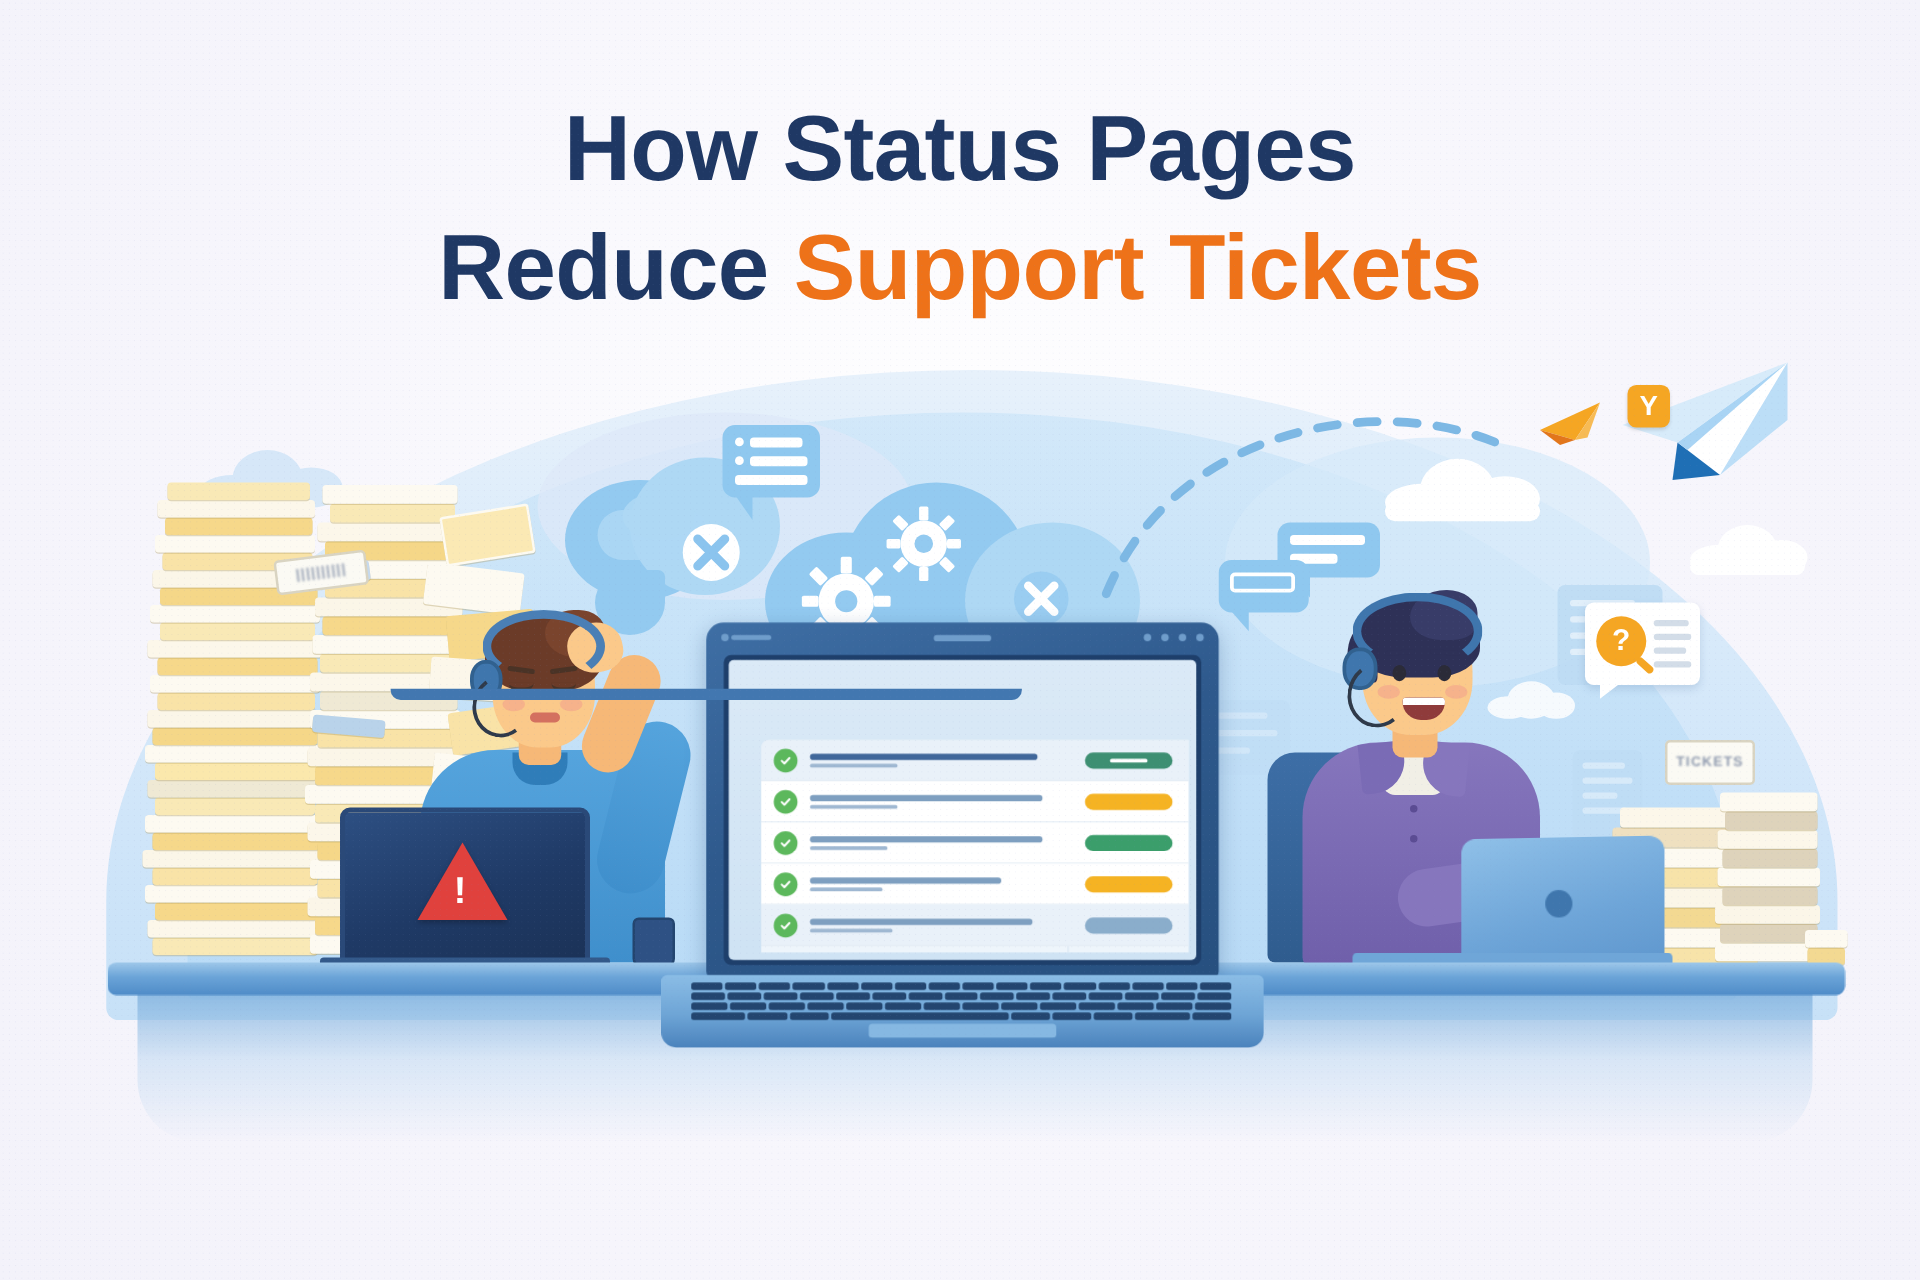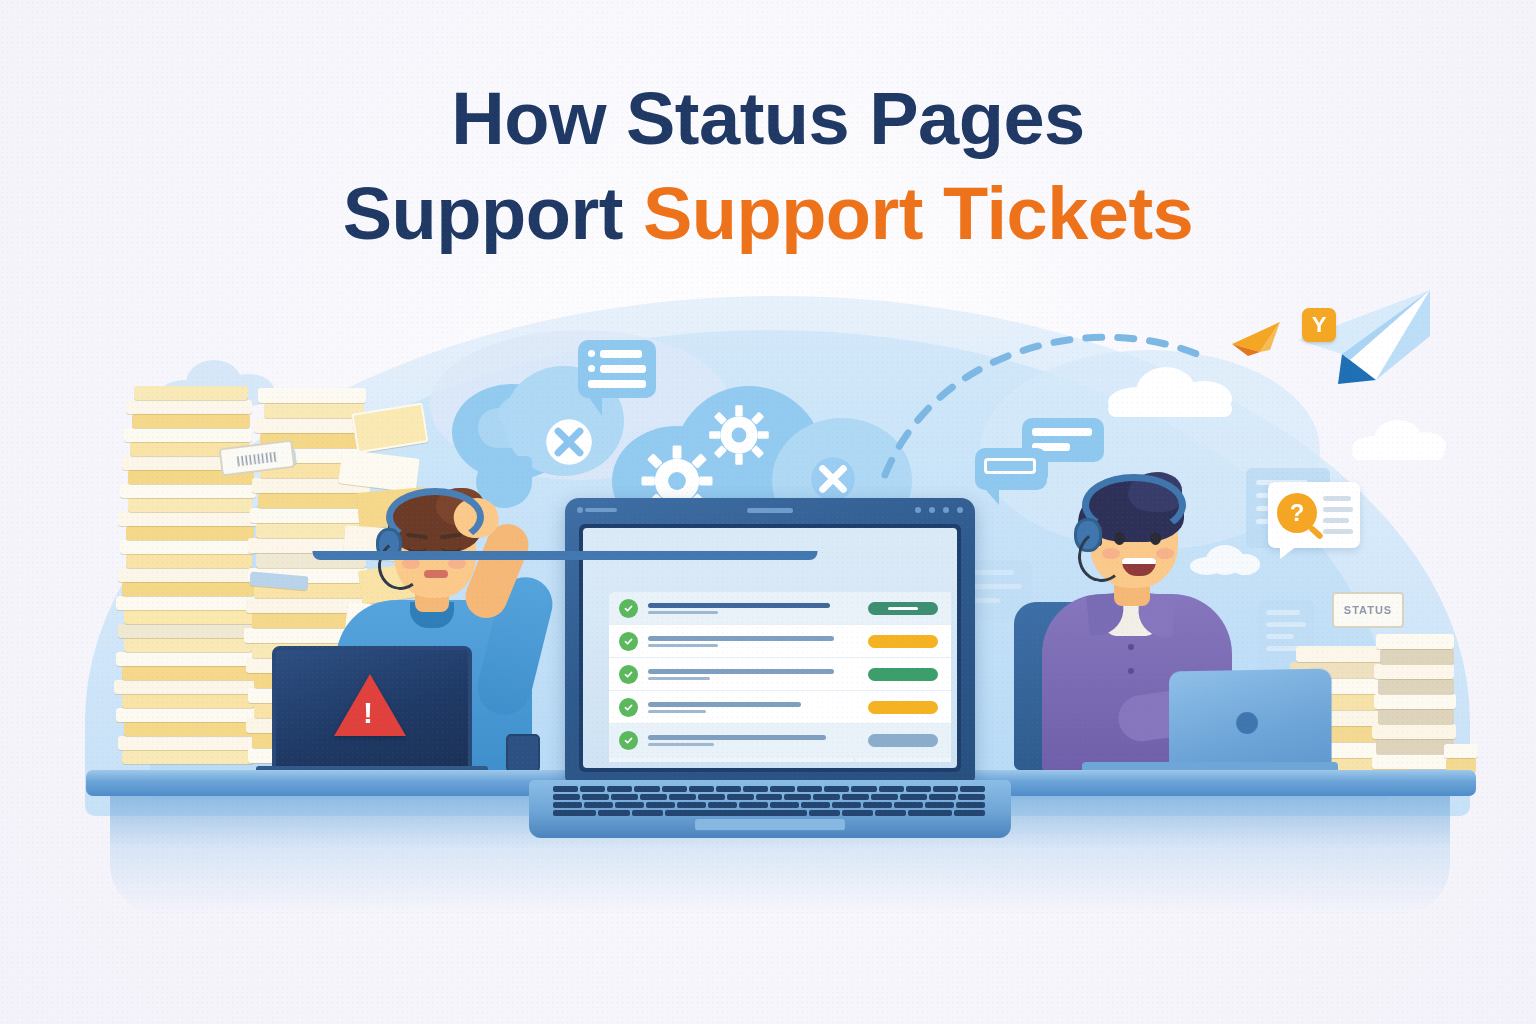--- a/index.html
+++ b/index.html
@@ -848,26 +848,26 @@
     <div class="sheet" style="left:88px;top:106px;width:82px;height:15px;background:#fdfaf1;"></div>
     <div class="sheet" style="left:92px;top:91px;width:76px;height:15px;background:#ded3bb;"></div>
     <div class="sheet" style="left:88px;top:76px;width:80px;height:15px;background:#fcf7ea;"></div>
     <div class="sheet" style="left:94px;top:61px;width:74px;height:15px;background:#ded3bb;"></div>
     <div class="sheet" style="left:90px;top:46px;width:78px;height:15px;background:#fdfaf1;"></div>
 
     <div class="sheet" style="left:160px;top:170px;width:30px;height:14px;background:#f3d992;"></div>
     <div class="sheet" style="left:158px;top:156px;width:34px;height:14px;background:#fdfaf1;"></div>
 
     <div class="label-tag" style="left:46px;top:4px;width:72px;height:36px;">
-      <span>STATUS</span>
+      <span>TICKETS</span>
     </div>
   </div>
 
   <div id="desk-shadow"></div>
   <div id="desk"></div>
 
   <div id="title-block">
     <div class="title-line">How Status Pages</div>
-    <div class="title-line"><span>Support </span><span class="title-accent">Support Tickets</span></div>
+    <div class="title-line"><span>Reduce </span><span class="title-accent">Support Tickets</span></div>
   </div>
 
   <div id="texture"></div>
 </div>
 
 </body></html>

